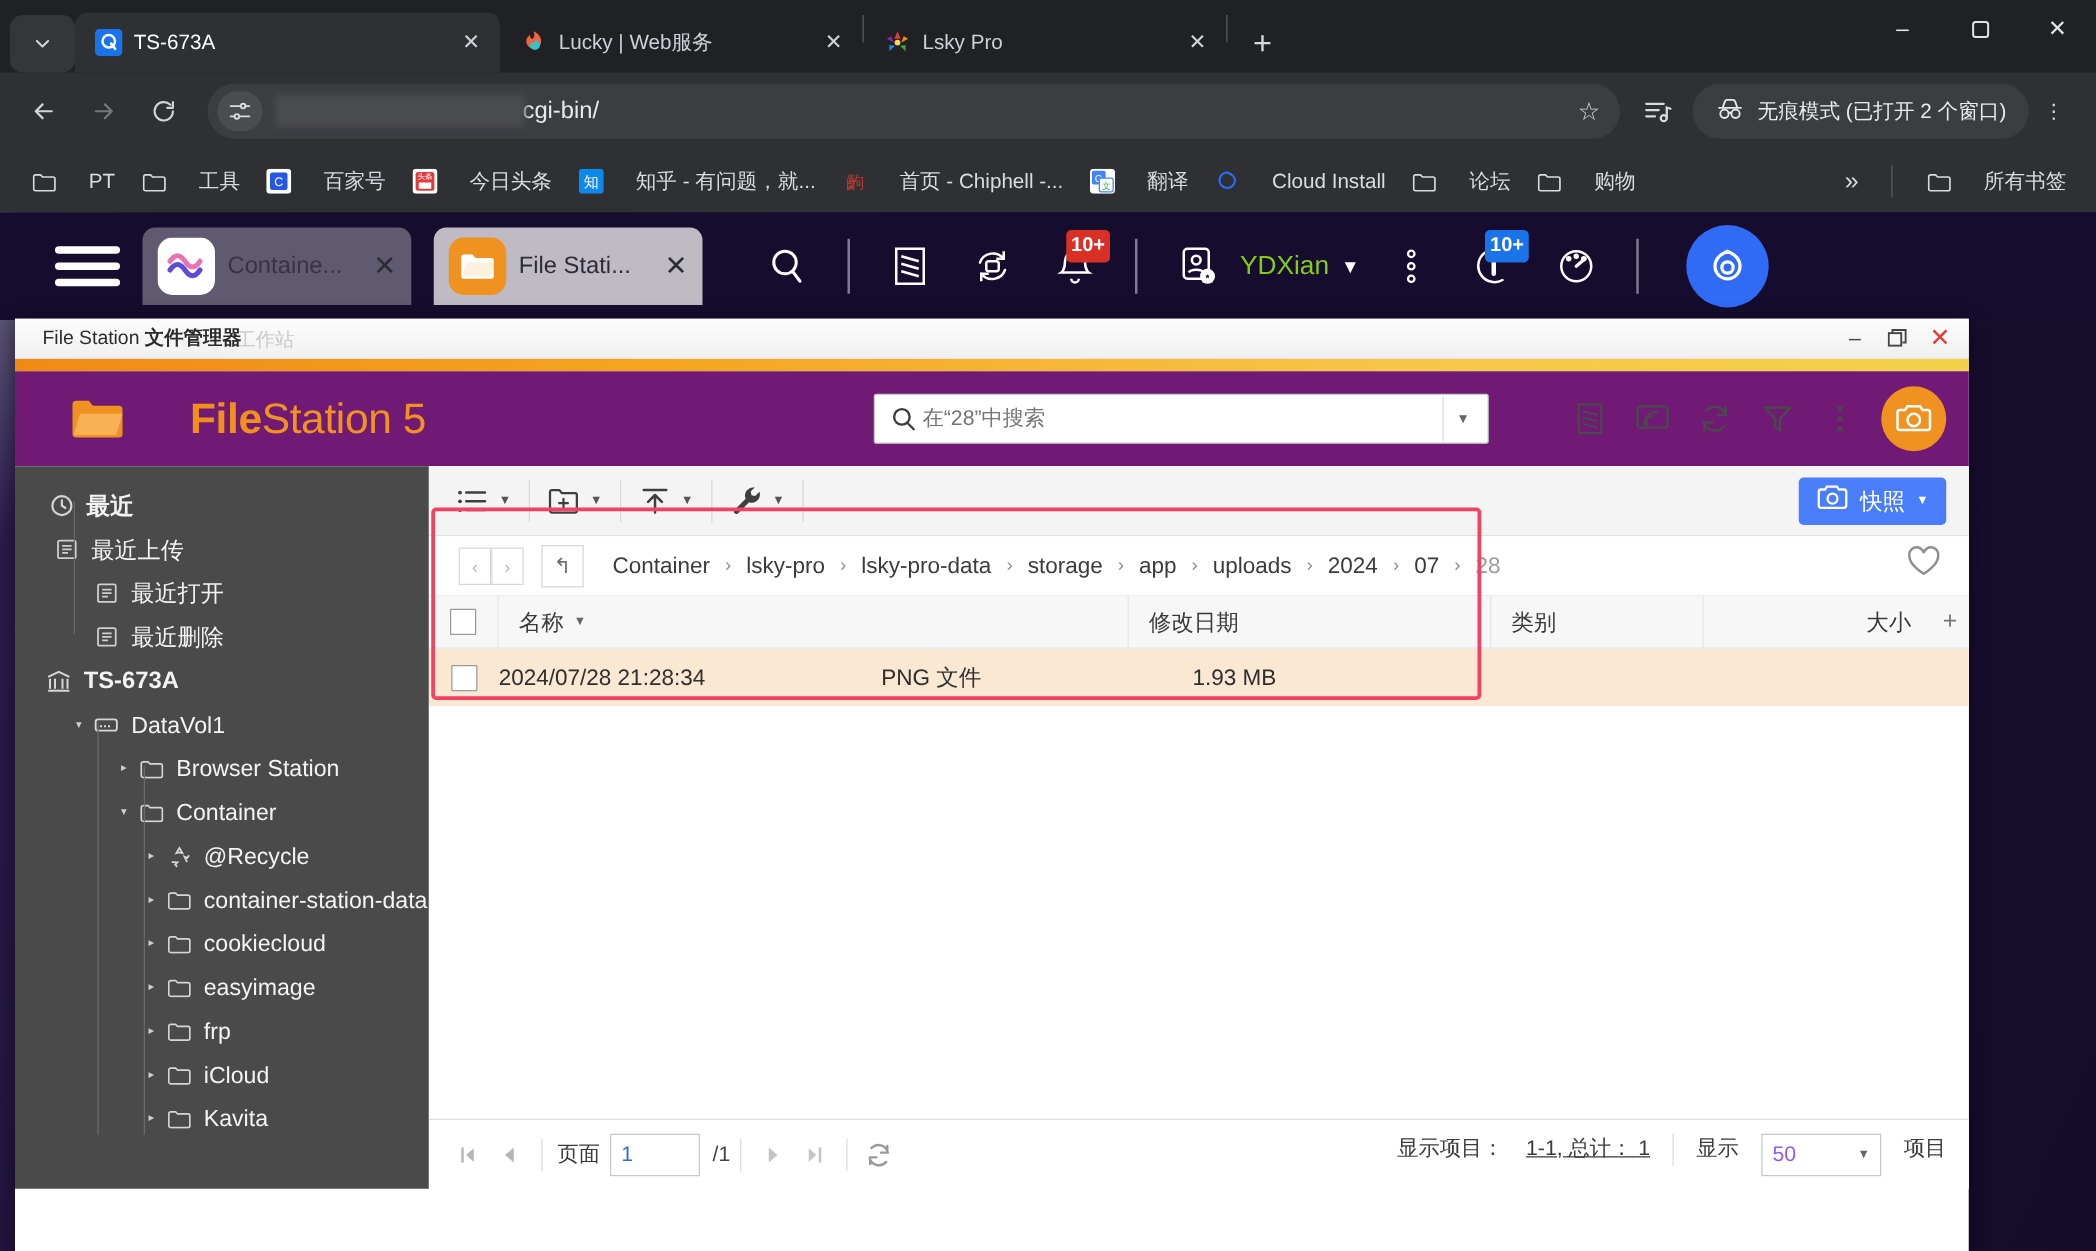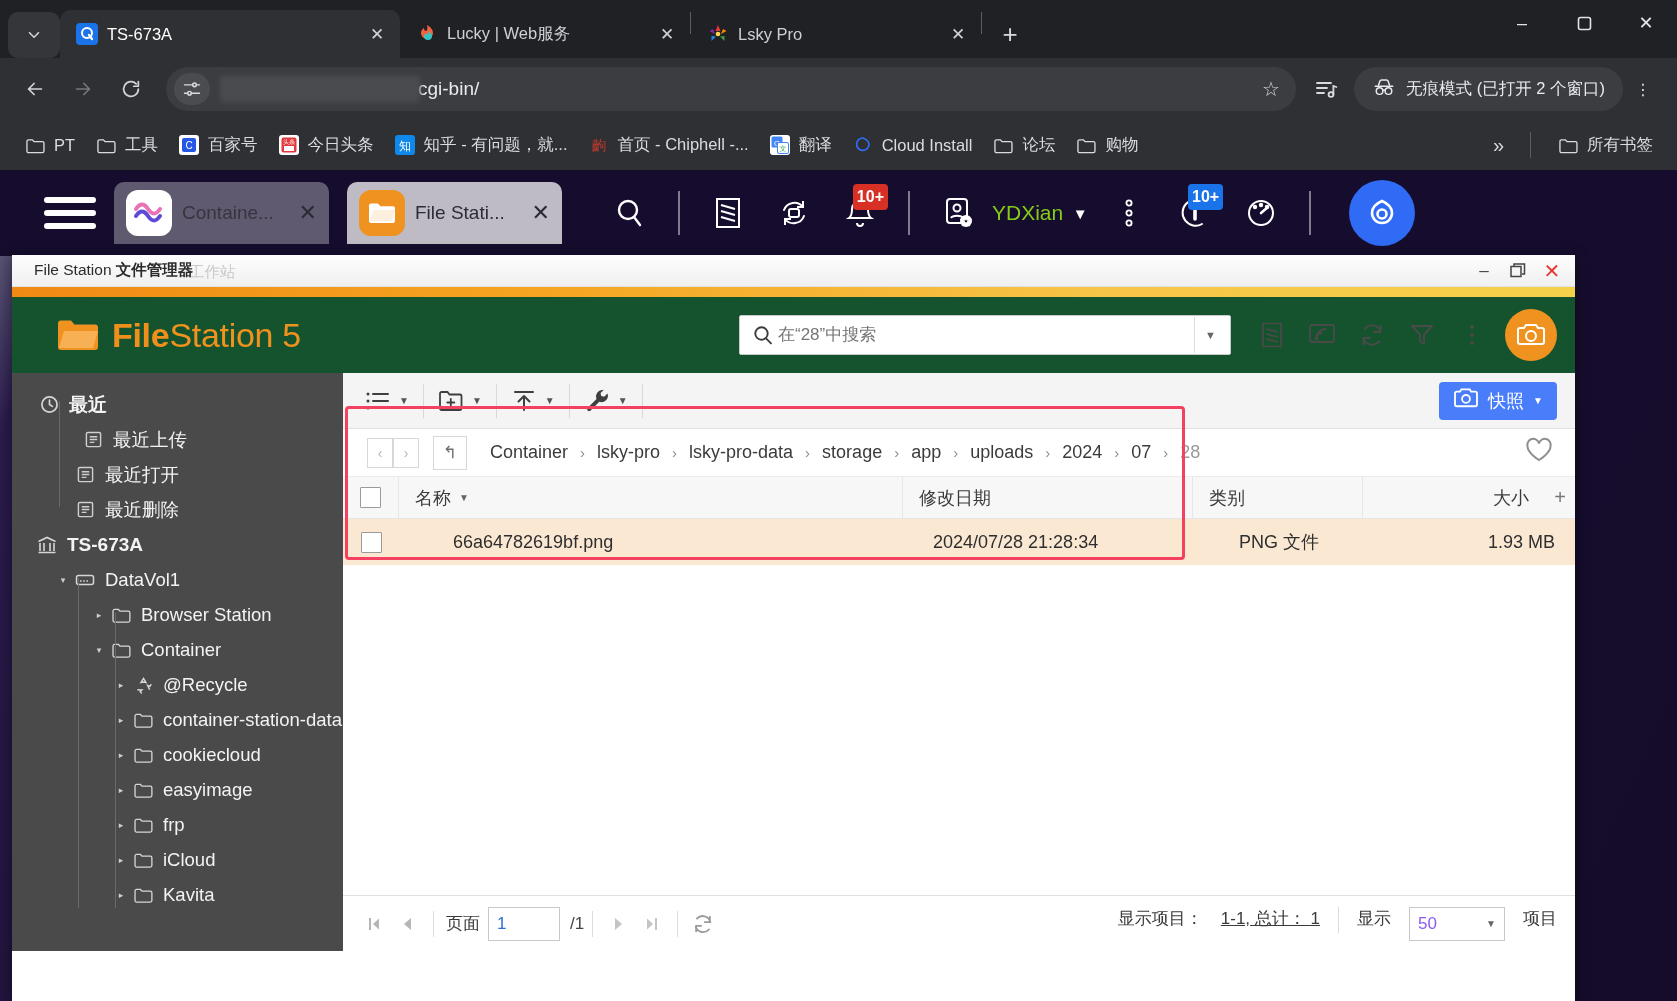--- a/index.html
+++ b/index.html
@@ -46,21 +46,21 @@
   .omni-url { color:#e8eaed; font-size:19px; margin-left:-2px; white-space:nowrap; }
   .omni-star { margin-left:auto; width:34px; height:34px; display:flex; align-items:center; justify-content:center; color:#d5d7db; font-size:20px; flex:none;}
   .tb-icon { width:44px; height:44px; display:flex; align-items:center; justify-content:center; color:#d8dade; flex:none;}
   .incognito-pill {
     height:44px; border-radius:22px; background:#3c3d41; display:flex; align-items:center; gap:10px;
     padding:0 18px; color:#e8eaed; font-size:16.5px; margin-left:6px; flex:none; white-space:nowrap;
   }
   .kebab { width:40px; height:44px; display:flex; align-items:center; justify-content:center; color:#dcdee2; flex:none;}
 
   .bookmarks { position:absolute; left:0; top:120px; width:1677px; height:50px; display:flex; align-items:center; padding:0 16px; gap:4px; }
-  .bm { display:flex; align-items:center; gap:8px; padding:4px 8px; border-radius:6px; color:#dadce0; font-size:16.5px; white-space:nowrap; }
+  .bm { display:flex; align-items:center; gap:25px; padding:4px 8px; border-radius:6px; color:#dadce0; font-size:16.5px; white-space:nowrap; }
   .bm-ico { width:22px; height:22px; flex:none; display:flex; align-items:center; justify-content:center; font-size:15px; }
   .bm-overflow { margin-left:auto; display:flex; align-items:center; gap:10px; }
   .vsep { width:1px; height:26px; background:#5a5c60; margin:0 8px; }
 
   
   .qnap-desktop { position:absolute; left:0; top:170px; width:1677px; height:831px; background:#1b0f3a; overflow:hidden; }
   .desk-gradient { position:absolute; inset:0; background:
       linear-gradient(115deg, #6f6f86 0%, #2a1b4d 6%, #1a0f33 30%, #150c2b 100%); }
   .qnap-taskbar { position:absolute; left:0; top:0; width:1677px; height:86px; background:#160d2e; display:flex; align-items:center; padding-left:44px; }
   .hamburger { width:52px; height:44px; display:flex; flex-direction:column; justify-content:center; gap:7px; flex:none; }
@@ -88,21 +88,21 @@
   .fs-window { position:absolute; left:12px; top:255px; width:1563px; height:746px; background:#fff; box-shadow:0 2px 14px rgba(0,0,0,.45); }
   .fs-titlebar { height:32px; background:linear-gradient(#fdfdfd,#f0f0f0); border-bottom:1px solid #e2e2e2; display:flex; align-items:center; padding:0 6px 0 22px; position:relative;}
   .fs-title { font-size:15.5px; color:#2b2b2b; position:relative; z-index:2; white-space:nowrap;}
   .fs-title b { font-weight:bold; }
   .fs-title-ghost { position:absolute; left:177px; top:7px; font-size:15.5px; color:#c9c9c9; z-index:1; }
   .fs-wc { margin-left:auto; display:flex; align-items:center; gap:0; }
   .fs-wc div { width:34px; height:30px; display:flex; align-items:center; justify-content:center; font-size:17px; color:#444; }
   .fs-wc .close { color:#e53935; font-size:20px; }
   .fs-accent { height:10px; background:linear-gradient(90deg,#f08a13 0%,#f5a623 35%,#f7c548 70%,#f5d14a 100%); }
 
-  .fs-header { height:76px; background:#14532d; display:flex; align-items:center; padding:0 18px 0 44px; }
+  .fs-header { height:76px; background:#701a75; display:flex; align-items:center; padding:0 18px 0 44px;gap:40px; }
   .fs-logo-ico { width:44px; height:36px; flex:none; margin-right:12px; }
   .fs-logo-text { font-size:34px; color:#f0921f; letter-spacing:-0.3px; white-space:nowrap; }
   .fs-logo-text b { font-weight:bold; color:#ef8f1c; }
   .fs-search { margin-left:auto; width:492px; height:40px; border:1px solid #c9c9c9; border-radius:2px; display:flex; align-items:center; padding:0 4px 0 12px; background:#fff;}
   .fs-search input { flex:1; border:0; outline:0; font-size:17px; color:#555; font-family:inherit; background:transparent; min-width:0;}
   .fs-search .mag { width:26px; flex:none; color:#444; display:flex; align-items:center; }
   .fs-search .drop { width:32px; height:36px; border-left:1px solid #dcdcdc; display:flex; align-items:center; justify-content:center; color:#666; font-size:11px; flex:none;}
   .fs-hdr-icons { display:flex; align-items:center; gap:4px; margin-left:18px; }
   .fs-hdr-icons .hi { width:46px; height:46px; display:flex; align-items:center; justify-content:center; color:#4a4a4a; }
   .fs-avatar { width:52px; height:52px; border-radius:50%; background:#f0921f; display:flex; align-items:center; justify-content:center; margin-left:6px; flex:none;}
@@ -604,21 +604,21 @@
         <div class="tree-item group" style="padding-left:24px;">
           <span class="ti-ico">
             <svg width="19" height="19" viewBox="0 0 20 20" fill="none" stroke="#d6d6d6" stroke-width="1.8">
                 <circle cx="10" cy="10" r="8"></circle>
                 <path d="M10 5.5V10l3 2" stroke-linecap="round"></path>
               </svg>
           </span>
           <span>最近</span>
         </div>
 
-        <div class="tree-item" style="padding-left:68px;text-align:center;">
+        <div class="tree-item" style="padding-left:28px;text-align:center;">
           <span class="ti-ico">
             <svg width="17" height="17" viewBox="0 0 18 18" fill="none" stroke="#cfcfcf" stroke-width="1.5">
                 <rect x="1.5" y="1.5" width="15" height="15" rx="1.5"></rect>
                 <path d="M5 6h8M5 9h8M5 12h5"></path>
               </svg>
           </span>
           <span>最近上传</span>
         </div>
         <div class="tree-item" style="padding-left:60px;">
           <span class="ti-ico">
@@ -856,24 +856,20 @@
             <span>大小</span>
           </div>
           <div class="col-plus">+</div>
         </div>
 
         <div class="fs-rows">
           <div class="frow">
             <span class="cb">
                 <span class="chk"></span>
               </span>
-            <span class="nm">
-              <span class="thumb"><span class="thumb-img"></span></span>
-              <span>66a64782619bf.png</span>
-            </span>
             <span class="dt">2024/07/28 21:28:34</span>
             <span class="ty">PNG 文件</span>
             <span class="sz">1.93 MB</span>
           </div>
         </div>
 
         <div class="fs-footer">
           <span class="pg-ico">
             <svg width="16" height="16" viewBox="0 0 16 16" fill="#b6b6b6">
                 <path d="M3 2h2v12H3z"></path>

